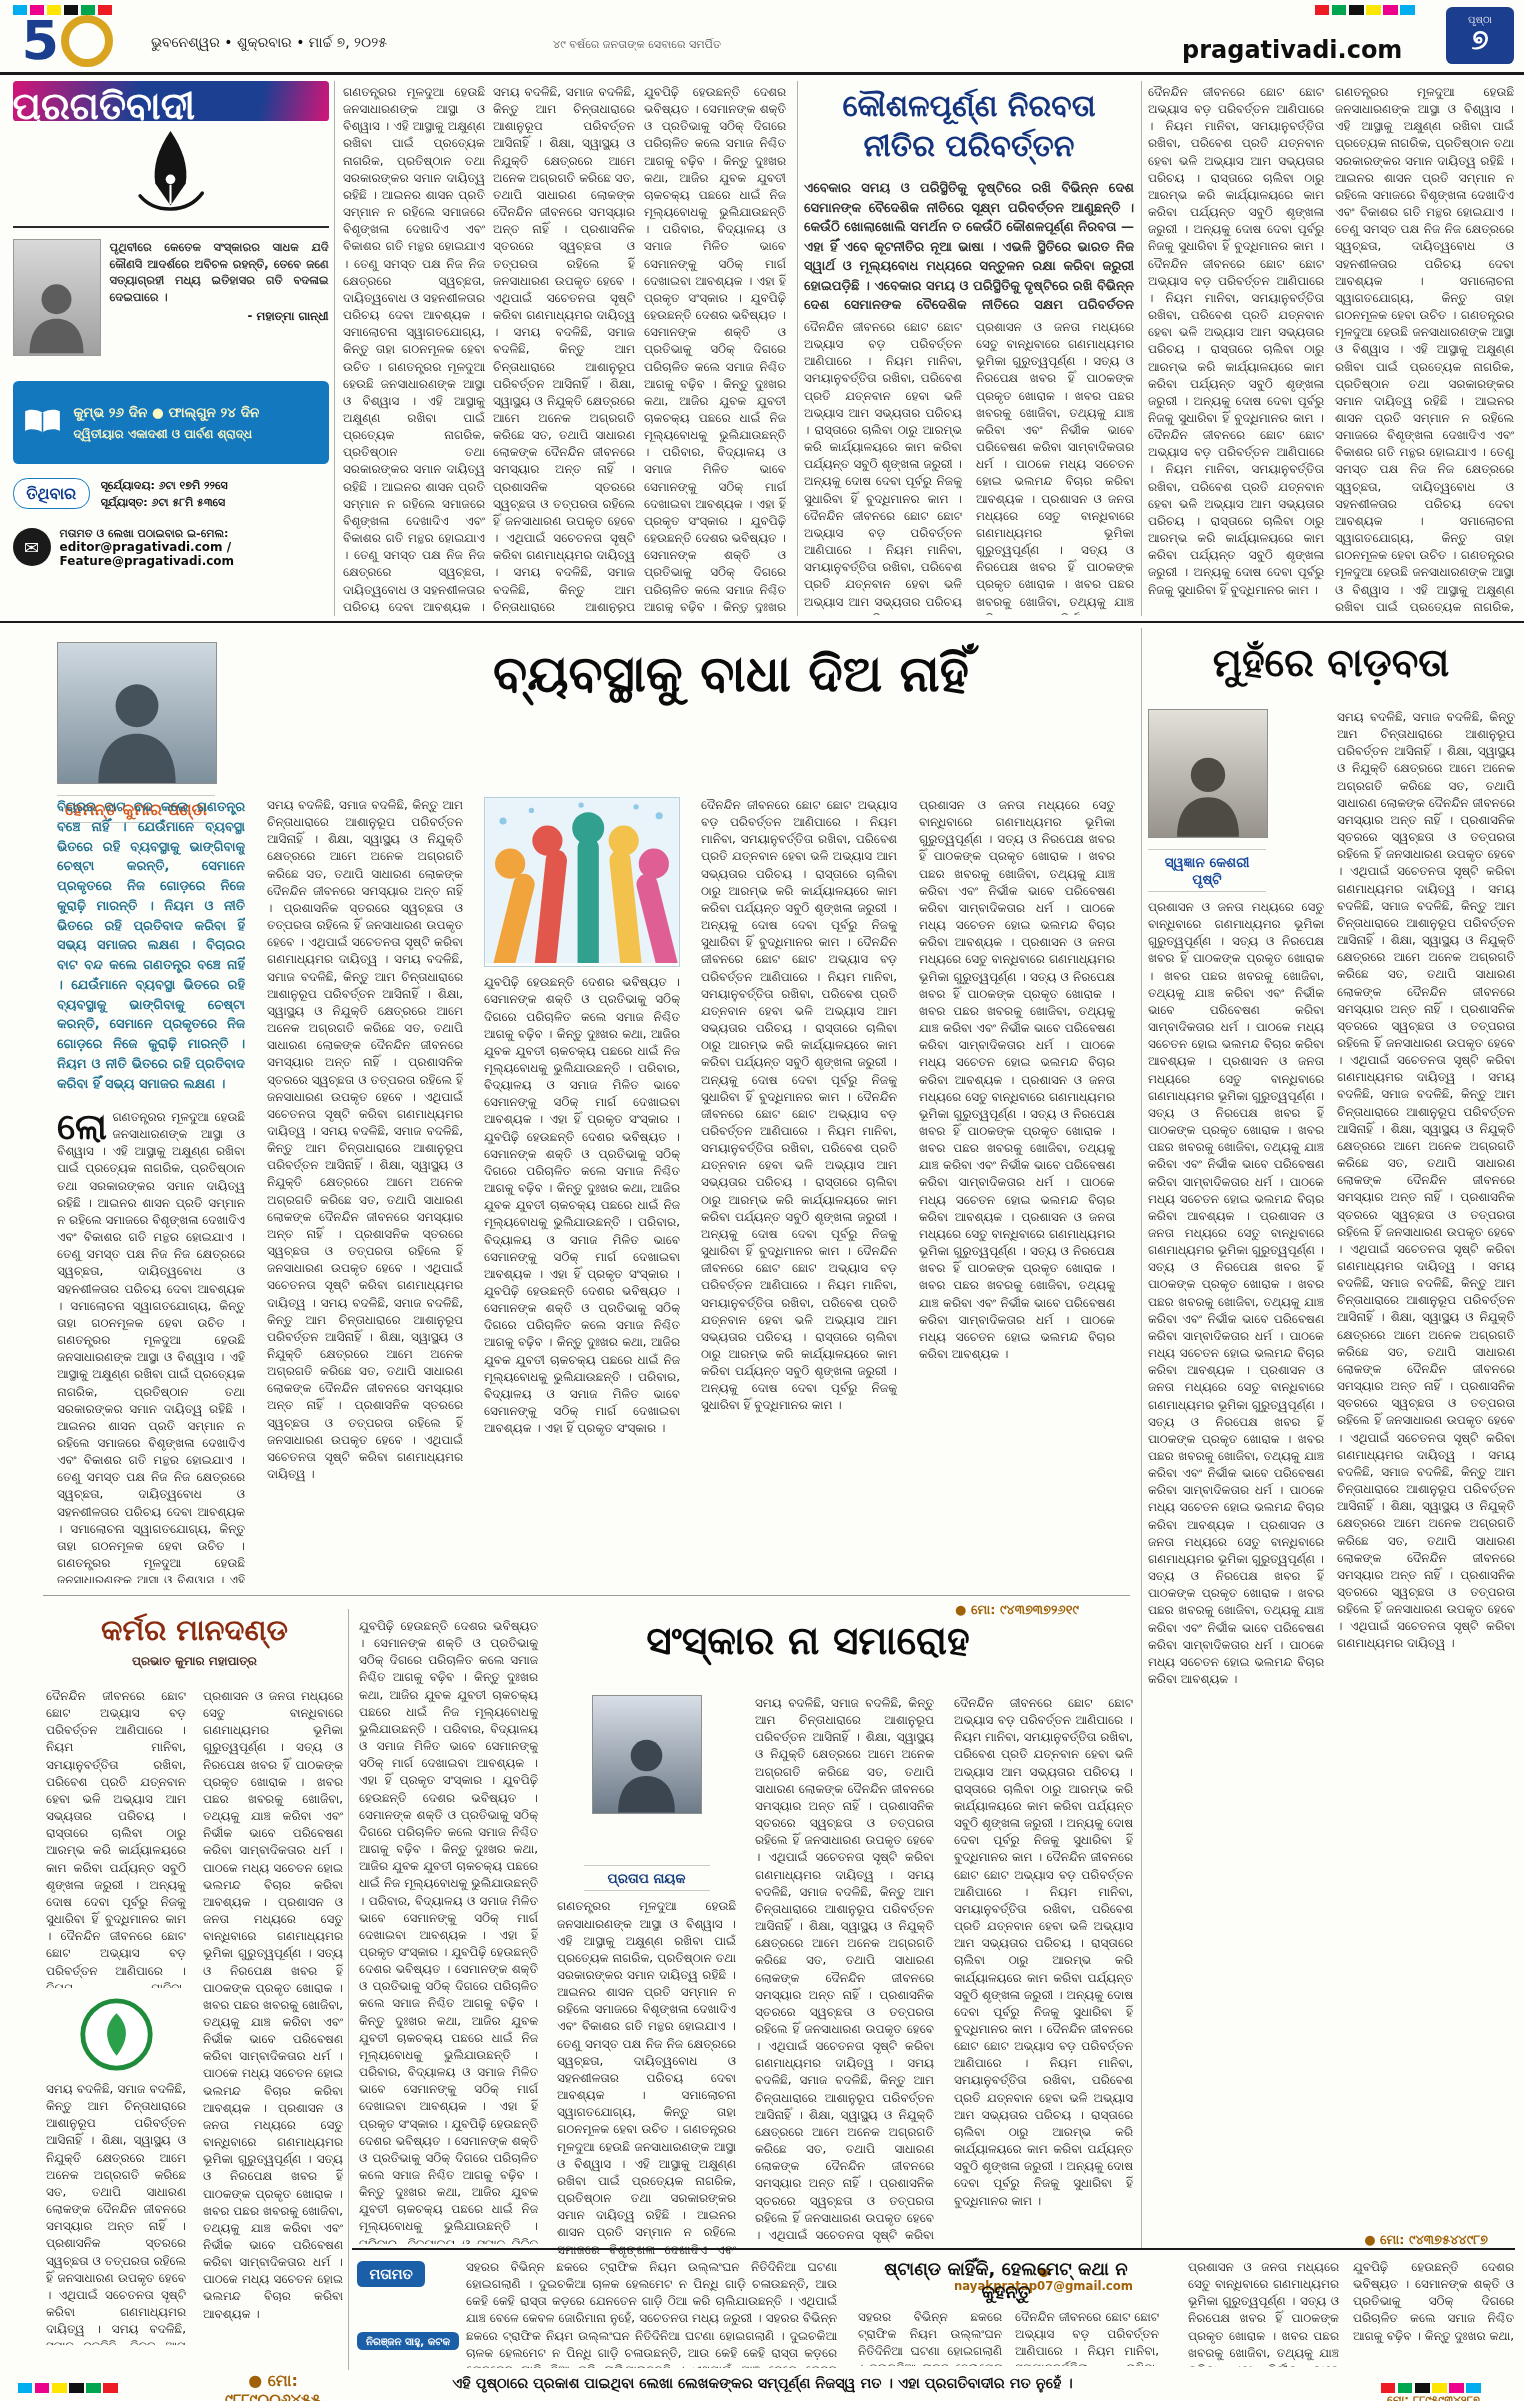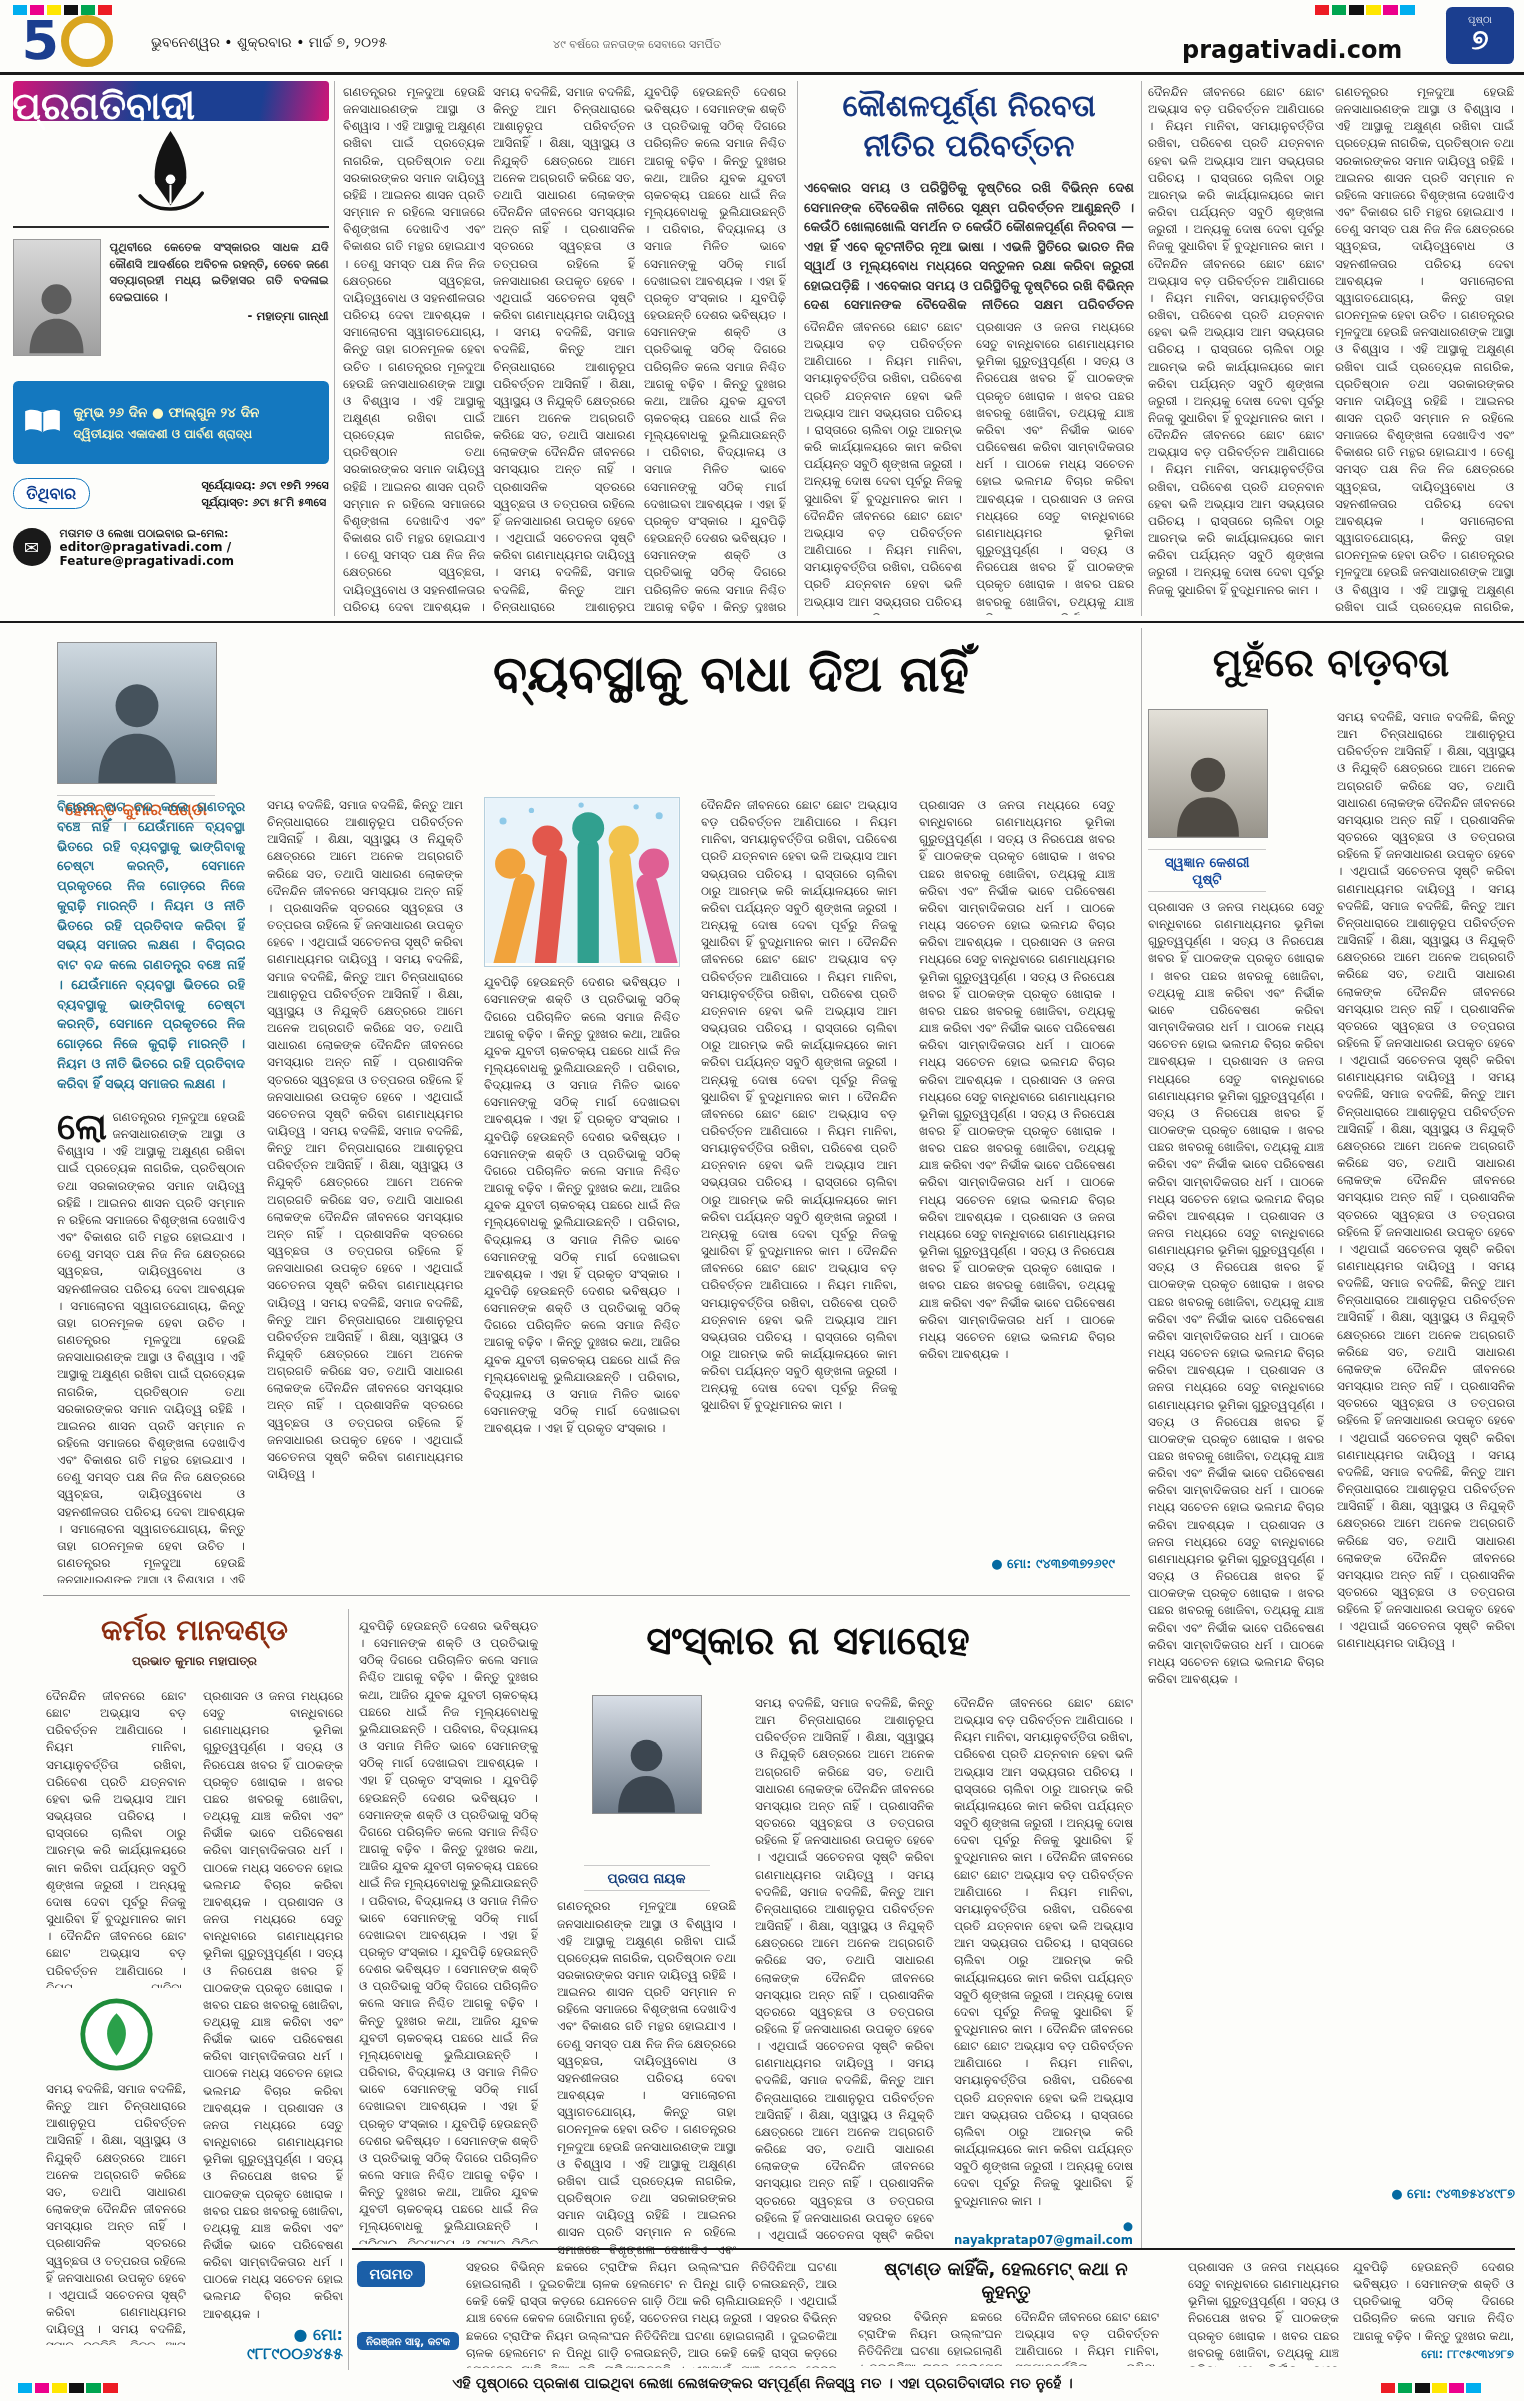--- a/index.html
+++ b/index.html
@@ -37,21 +37,21 @@
   .gandhi-row{display:flex;gap:9px;padding-top:5.4px;height:135px;}
   .gandhi-photo{width:86px;height:115px;flex:0 0 auto;border:0.9px solid #9a9a9a;
                 background:linear-gradient(180deg,#d9d9d9,#9f9f9f);color:#5d5d5d;display:flex;align-items:flex-end;justify-content:center;}
   .gandhi-text{flex:1;}
   .gandhi-quote{font-size:11.5px;font-weight:700;color:#333;text-align:justify;line-height:1.45;}
   .gandhi-author{font-size:11.7px;font-weight:800;color:#222;text-align:right;margin-top:3.6px;}
   .panch-box{margin-top:7.2px;background:#1478bf;border-radius:5.4px;padding:9px;display:flex;gap:10.8px;align-items:center;height:65px;}
   .panch-lines{color:#fef9c3;}
   .panch-l1{font-size:13.5px;font-weight:800;}
   .panch-l2{font-size:12px;font-weight:700;margin-top:5.4px;}
-  .panch-sub{display:flex;margin-top:5.4px;align-items:center;gap:10.8px;height:48px;justify-content:space-between;}
+  .panch-sub{display:flex;margin-top:5.4px;align-items:center;gap:10.8px;height:48px;}
   .tithi-chip{background:#fff;border:1.8px solid #1478bf;border-radius:14.4px;padding:5.4px 12.6px;
               font-size:16px;font-weight:900;color:#0d3c8f;white-space:nowrap;}
   .sun-lines{font-size:11px;font-weight:800;color:#111;line-height:1.55;}
   .contact{display:flex;gap:9px;align-items:center;margin-top:9px;}
   .contact-icon{width:38px;height:38px;border-radius:50%;background:#1a1a1a;color:#fff;flex:0 0 auto;
                 display:flex;align-items:center;justify-content:center;font-size:18px;}
   .contact-label{font-size:11px;font-weight:700;color:#222;}
   .contact-emails{font-size:12px;font-weight:800;color:#0f0f0f;}
 
   
@@ -60,21 +60,21 @@
 
   
   .author-card{position:absolute;width:158px;}
   .photo{border:0.9px solid #8f8f8f;display:flex;align-items:flex-end;justify-content:center;overflow:hidden;}
   .photo-main{width:158px;height:140px;background:linear-gradient(180deg,#cfd9e0,#7e8f9c);color:#45525c;}
   .photo-face{width:118px;height:127px;background:linear-gradient(180deg,#e3e0d8,#97938a);color:#4e4a44;}
   .byline{margin-top:11px;text-align:center;font-weight:900;border-top:0.9px solid #c9c9c9;border-bottom:0.9px solid #c9c9c9;padding:3.6px 0;}
   .main-head{position:absolute;text-align:center;font-size:50px;font-weight:900;color:#0b0b0b;line-height:1.05;}
   .m-intro{font-size:13px;font-weight:800;color:#1f6f8e;text-align:justify;line-height:1.52;overflow:hidden;}
   .dropcap{float:left;font-size:36px;font-weight:900;line-height:.9;margin:1.8px 5.4px 0 0;color:#111;}
-  .phone-line{font-size:13px;font-weight:800;text-align:right;color:#0369a1;}
+  .phone-line{font-size:13px;font-weight:800;text-align:center;color:#a16207;margin-top:46px;}
   .hands{border:0.9px solid #b5cfdd;}
 
   
   .karma-head{position:absolute;text-align:center;font-size:29px;font-weight:900;color:#8a2c10;}
   .karma-by{position:absolute;text-align:center;font-size:12px;font-weight:800;color:#4a2a1f;}
   .sans-head{position:absolute;text-align:center;font-size:39px;font-weight:900;color:#0b0b0b;}
   .face-head{position:absolute;text-align:center;font-size:39px;font-weight:900;color:#0c0c0c;}
   .blue-chip{position:absolute;background:#1b5fa8;color:#fff;font-weight:800;border-radius:5.4px;}
   .stand-head{position:absolute;text-align:center;font-size:18px;font-weight:900;color:#101010;line-height:1.3;}
   .disclaimer{position:absolute;width:1525px;text-align:center;font-size:14.4px;font-weight:800;color:#101010;}

